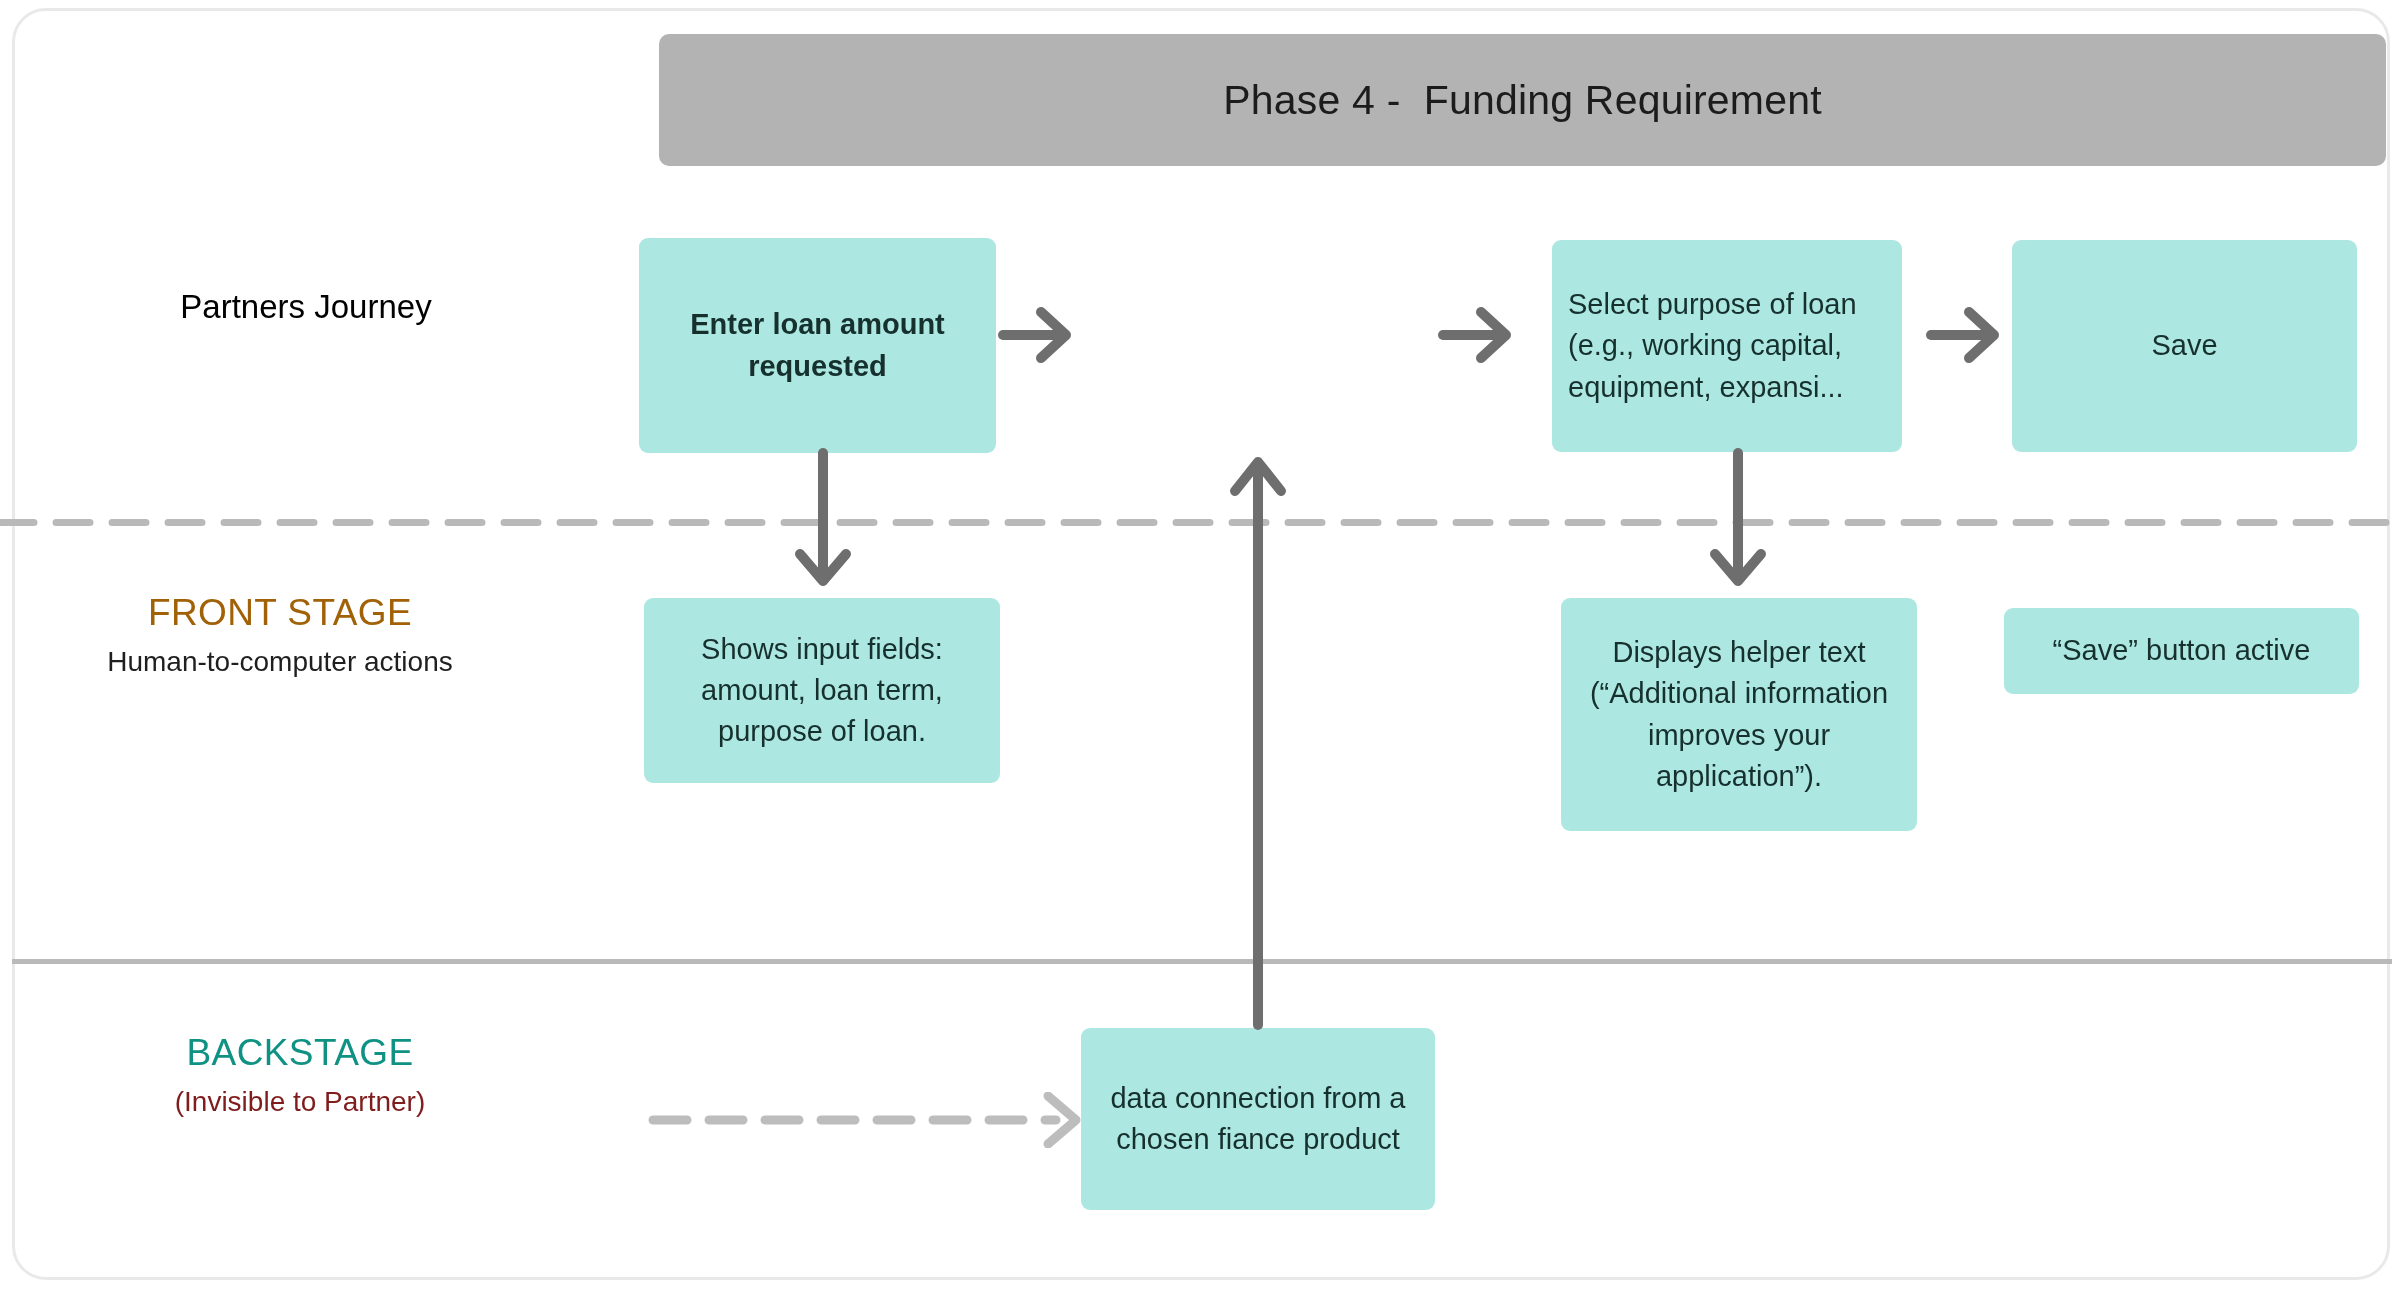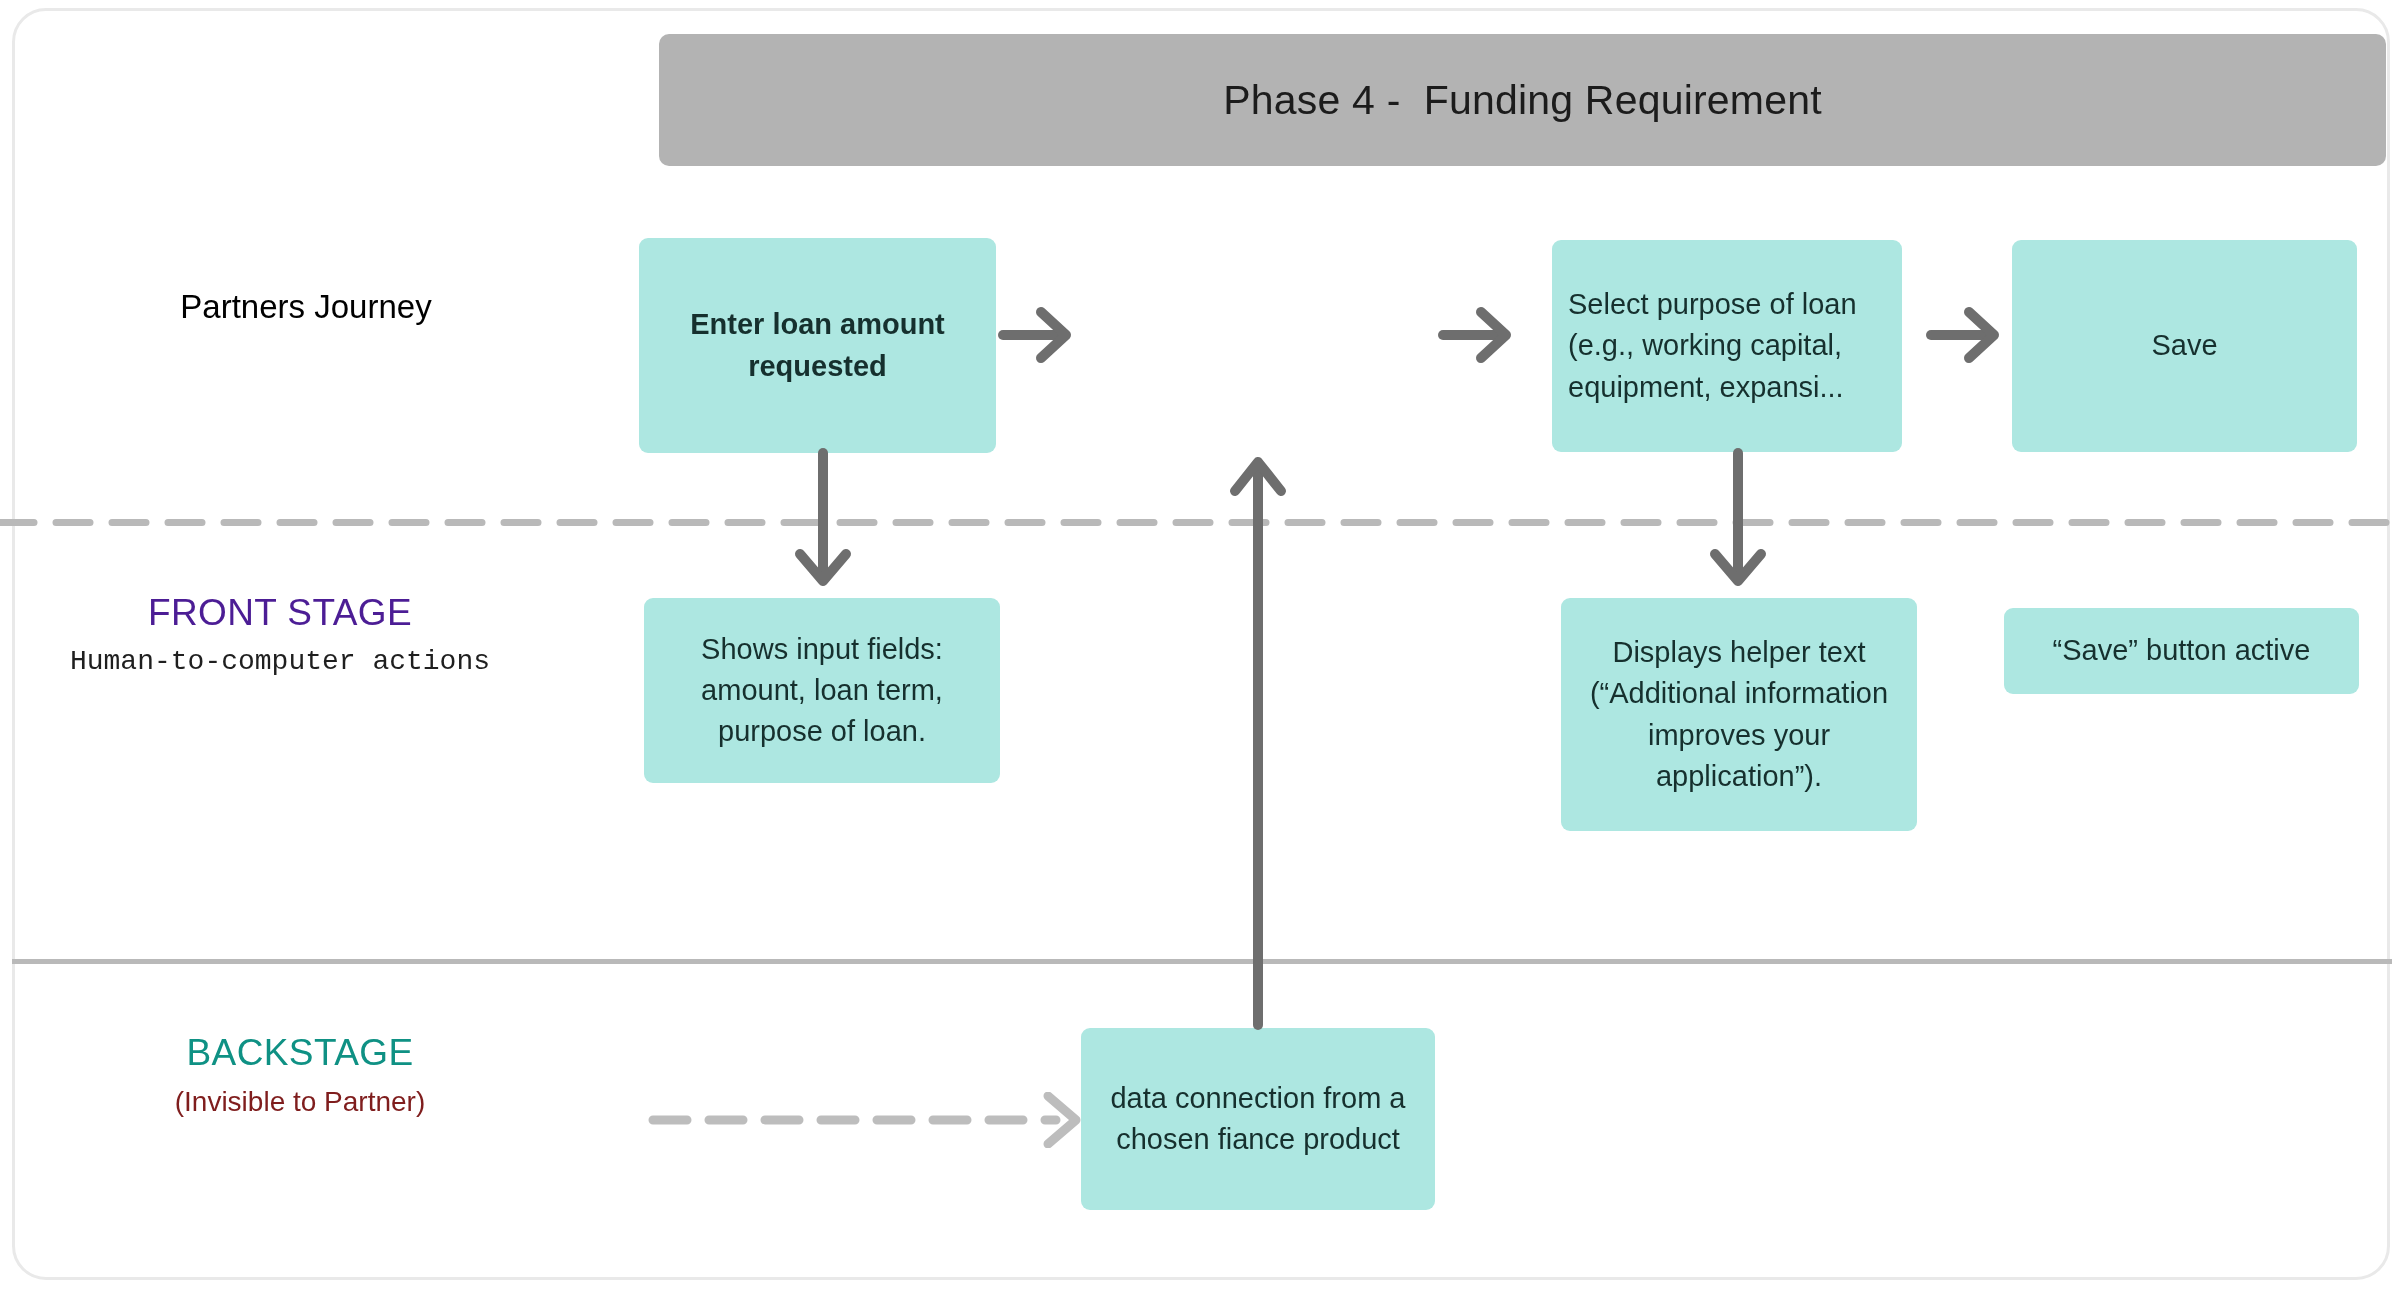--- a/index.html
+++ b/index.html
@@ -76,28 +76,27 @@
     color: #000000;
   }
 
   #lane-front {
     left: 0px;
     top: 592px;
     width: 560px;
   }
   #lane-front .lane-title {
     font-size: 37px;
-    color: #4c1d95;
+    color: #a16207;
     letter-spacing: 0.4px;
     margin-bottom: 12px;
   }
   #lane-front .lane-sub {
     font-size: 28px;
     color: #1f1f1f;
-    font-family: Liberation Mono, monospace;
   }
 
   #lane-back {
     left: 0px;
     top: 1032px;
     width: 600px;
   }
   #lane-back .lane-title {
     font-size: 37px;
     color: #0f9184;

